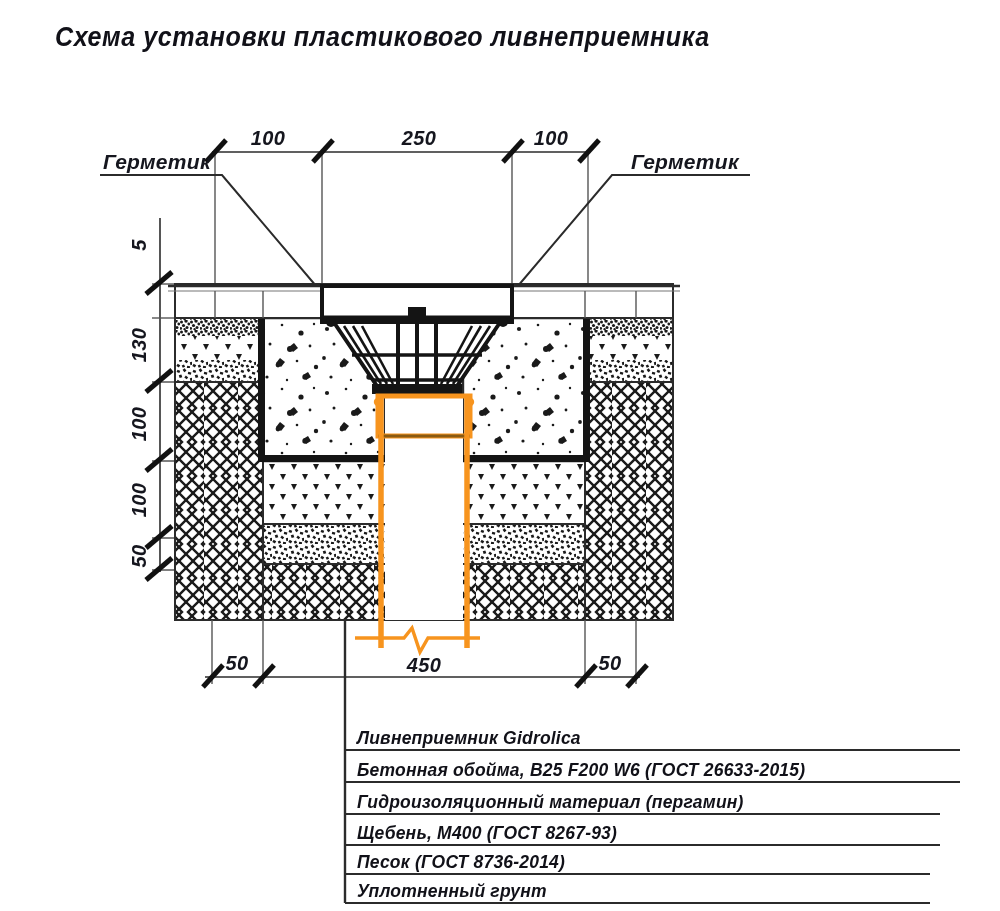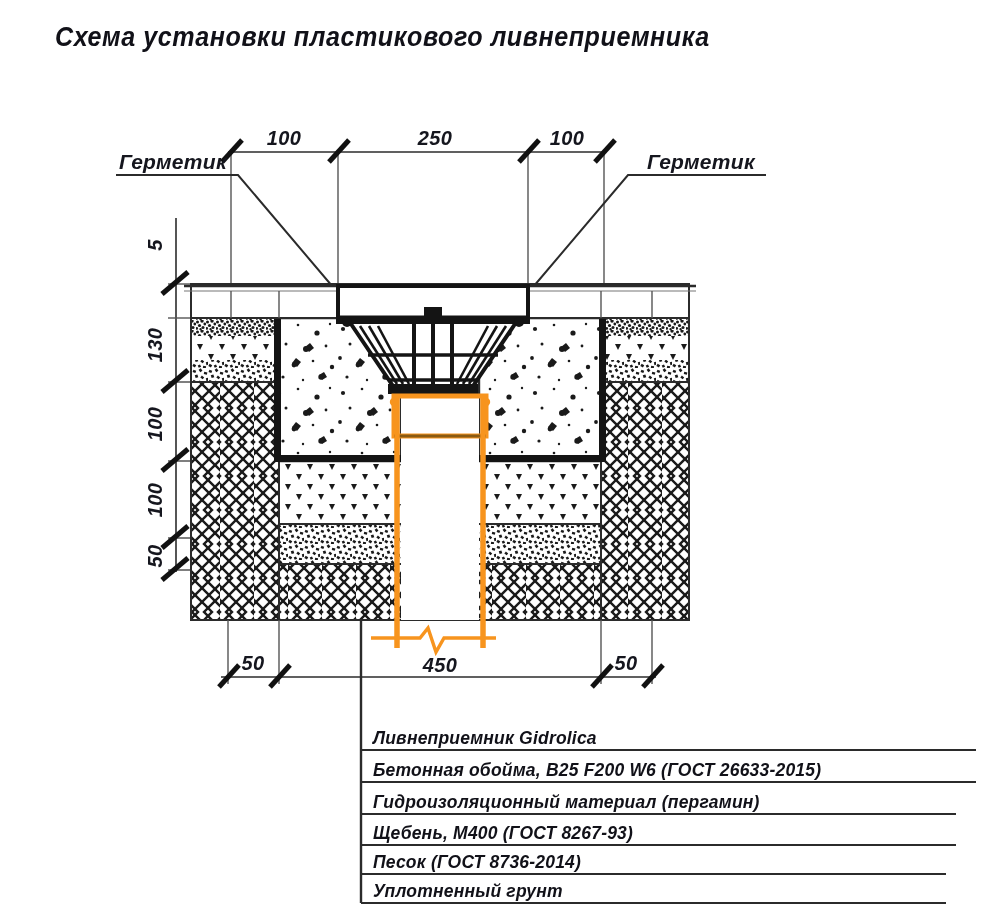--- a/index.html
+++ b/index.html
@@ -9,21 +9,21 @@
     font-family:"Liberation Sans","DejaVu Sans",sans-serif;
     -webkit-font-smoothing:antialiased;
   }
   #page-title{
     position:absolute;left:55px;top:22px;
     font-family:"Liberation Sans","DejaVu Sans",sans-serif;
     font-style:italic;font-weight:600;font-size:27px;letter-spacing:.6px;
     color:#111118;white-space:nowrap;
     transform:scaleX(.93);transform-origin:left center;
   }
-  #sheet{position:absolute;left:16px;top:0;width:860px;height:911px;}
+  #sheet{position:absolute;left:0;top:0;width:860px;height:911px;}
   svg{display:block;}
   .legend-text{
     font-family:"Liberation Sans","DejaVu Sans",sans-serif;
     font-style:italic;font-weight:600;font-size:17.5px;
     fill:#111118;letter-spacing:.2px;
   }
   .dim-text{
     font-family:"Liberation Sans","DejaVu Sans",sans-serif;
     font-style:italic;font-weight:700;font-size:20px;
     fill:#15161e;letter-spacing:.3px;

